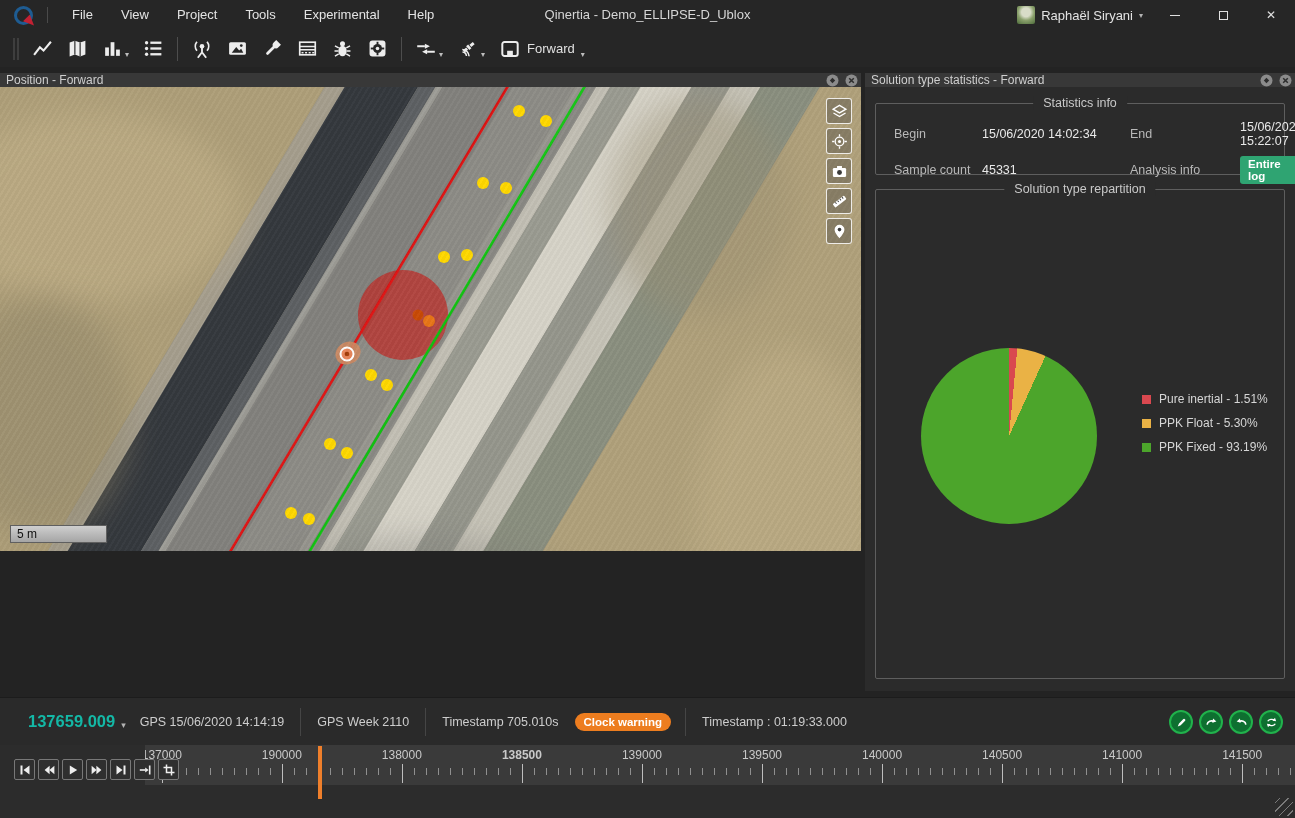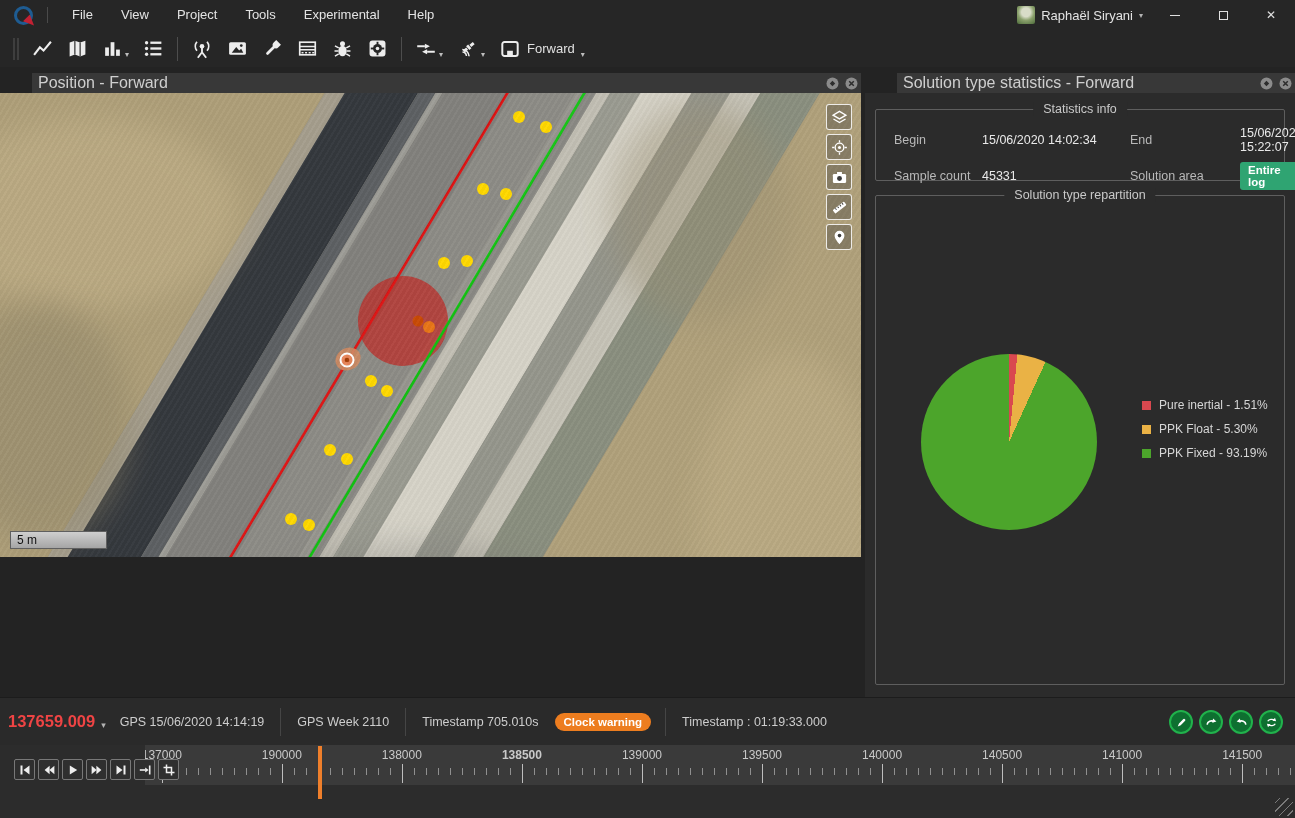--- a/index.html
+++ b/index.html
@@ -34,22 +34,22 @@
   .grip { width:6px; height:22px; margin-left:13px; margin-right:6px;
     border-left:2px solid #3e3e3e; border-right:2px solid #3e3e3e; }
   .tbtn { height:30px; padding:0 7px; display:flex; align-items:center; }
   .tbtn svg { display:block; }
   .tsep { width:1px; height:24px; background:#4d4d4d; margin:0 6px; }
   .tb-caret { font-family:"DejaVu Sans",sans-serif; font-size:8px; color:#bdbdbd; margin-left:2px;
     align-self:flex-end; padding-bottom:5px; }
   .fwd-label { font-size:13px; color:#e0e0e0; margin:0 4px 0 6px; }
 
   
-  .panel-hdr { height:20px; background:#383838; display:flex; align-items:center;
-    font-size:16px; color:#cfcfcf; padding:0 3px 0 6px;margin-left:32px; }
+  .panel-hdr { height:14px; background:#383838; display:flex; align-items:center;
+    font-size:12px; color:#cfcfcf; padding:0 3px 0 6px; }
   .panel-hdr .spacer { flex:1; }
   .phbtn { margin-left:6px; display:flex; }
 
   .pos-panel { position:absolute; left:0; top:73px; width:861px; height:624px; }
   .map { position:relative; width:861px; height:464px; overflow:hidden; background:#8e8c82; }
   .map svg.mapbg { position:absolute; left:0; top:0; }
   .map-grain { position:absolute; inset:0;
     background:repeating-linear-gradient(121deg, rgba(255,255,255,.05) 0 2px, rgba(0,0,0,.05) 2px 5px);
     opacity:.5; pointer-events:none; }
   .map-tools { position:absolute; right:9px; top:11px; display:flex; flex-direction:column; gap:4px; }
@@ -72,21 +72,21 @@
     padding:2px 8px; border-radius:3px; }
   .repartition { left:10px; top:102px; width:410px; height:490px; }
   .pie { position:absolute; left:45px; top:158px; width:176px; height:176px; border-radius:50%; }
   .legend { position:absolute; left:266px; top:202px; display:flex; flex-direction:column; gap:10px; }
   .legend-item { display:flex; align-items:center; gap:8px; font-size:12px; color:#d6d6d6; white-space:nowrap; }
   .legend-swatch { width:9px; height:9px; flex:0 0 9px; }
 
   
   .statusbar { position:absolute; left:0; top:697px; width:1295px; height:48px; background:#2a2a2a;
     border-top:1px solid #1c1c1c; display:flex; align-items:center; }
-  .cur-value { font-size:16.5px; font-weight:bold; color:#ef4444; margin-left:8px; }
+  .cur-value { font-size:16.5px; font-weight:bold; color:#14b8a6; margin-left:28px; }
   .sb-caret { font-family:"DejaVu Sans",sans-serif; font-size:9px; color:#b3b3b3; margin:6px 0 0 6px; }
   .sb-field { font-size:12.5px; color:#cdcdcd; padding:0 14px; white-space:nowrap; }
   .sb-div { width:1px; height:28px; background:#454545; margin:0 2px; }
   .badge-warn { background:#ed7d1f; color:#fff; font-size:11.5px; font-weight:bold;
     padding:3px 9px; border-radius:9px; margin-left:2px; white-space:nowrap; }
   .sb-right { position:absolute; right:12px; top:0; height:48px; display:flex; align-items:center; gap:6px; }
   .gbtn { width:24px; height:24px; border-radius:50%; background:#0e6f30; border:2px solid #21b24c;
     display:flex; align-items:center; justify-content:center; }
 
   
@@ -107,20 +107,21 @@
 
 <div class="titlebar">
   <div class="logo"></div>
   <div class="tb-sep"></div>
   <div class="menu-item">File</div>
   <div class="menu-item">View</div>
   <div class="menu-item">Project</div>
   <div class="menu-item">Tools</div>
   <div class="menu-item">Experimental</div>
   <div class="menu-item">Help</div>
+  <div class="win-title">Qinertia - Demo_ELLIPSE-D_Ublox</div>
   <div class="user-area">
     <div class="avatar"></div>
     <span class="user-name">Raphaël Siryani</span>
     <span class="caret">▾</span>
   </div>
   <div class="win-controls">
     <div class="win-btn">
         <span class="glyph-min"></span>
       </div>
     <div class="win-btn">
@@ -396,21 +397,21 @@
   <div class="stats-body">
     <div class="groupbox stats-info">
       <div class="group-title">Statistics info</div>
       <div class="stats-grid">
         <span class="lbl">Begin</span>
         <span class="val">15/06/2020 14:02:34</span>
         <span class="lbl">End</span>
         <span class="val">15/06/2020 15:22:07</span>
         <span class="lbl">Sample count</span>
         <span class="val">45331</span>
-        <span class="lbl">Solution area</span>
+        <span class="lbl">Analysis info</span>
         <span><span class="badge-green">Entire log</span></span>
       </div>
     </div>
 
     <div class="groupbox repartition">
       <div class="group-title">Solution type repartition</div>
       <div class="pie" id="pie" style="background: conic-gradient(rgb(217, 72, 79) 0deg, rgb(217, 72, 79) 5.436deg, rgb(234, 178, 69) 5.436deg, rgb(234, 178, 69) 24.516deg, rgb(76, 165, 43) 24.516deg, rgb(76, 165, 43) 360deg);"></div>
       <div class="legend" id="legend">
           <div class="legend-item">
             <span class="legend-swatch" style="background: rgb(217, 72, 79);"></span>

